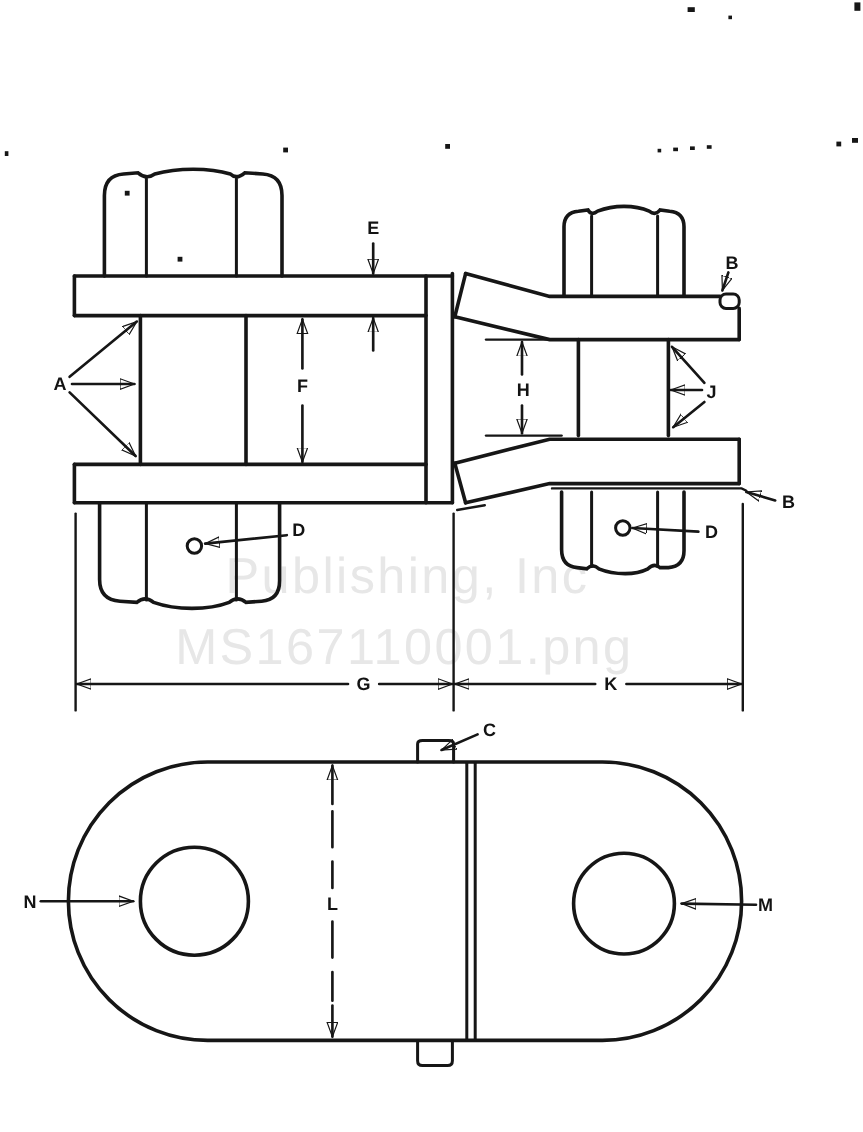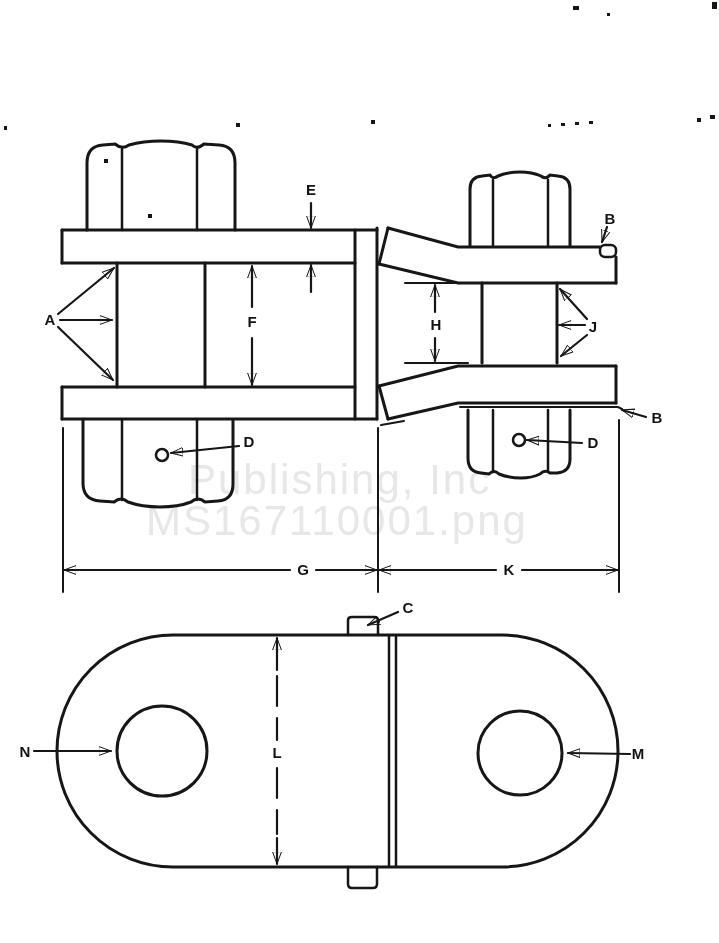--- a/index.html
+++ b/index.html
@@ -38,21 +38,21 @@
     fill:#131313;
     stroke:none;
   }
 </style>
 </head>
 <body>
 
 <div id="screen">
 
   <div class="wm" style="left:188px;top:456px;">Publishing, Inc</div>
-  <div class="wm" style="left:146px;top:497px;">MS167110001.png</div>
+  <div class="wm" style="left:146px;top:515px;">MS167110001.png</div>
 
   <svg width="719" height="943" viewBox="0 0 719 943">
     <defs>
       <marker id="ah" markerUnits="userSpaceOnUse" markerWidth="15" markerHeight="12" refX="12" refY="5" orient="auto">
         <path d="M0,0.6 L12,5 L0,9.4 Z" fill="#161616" stroke="none"></path>
       </marker>
     </defs>
 
     <g>
       <rect class="dot" x="573" y="6" width="6" height="4"></rect>

